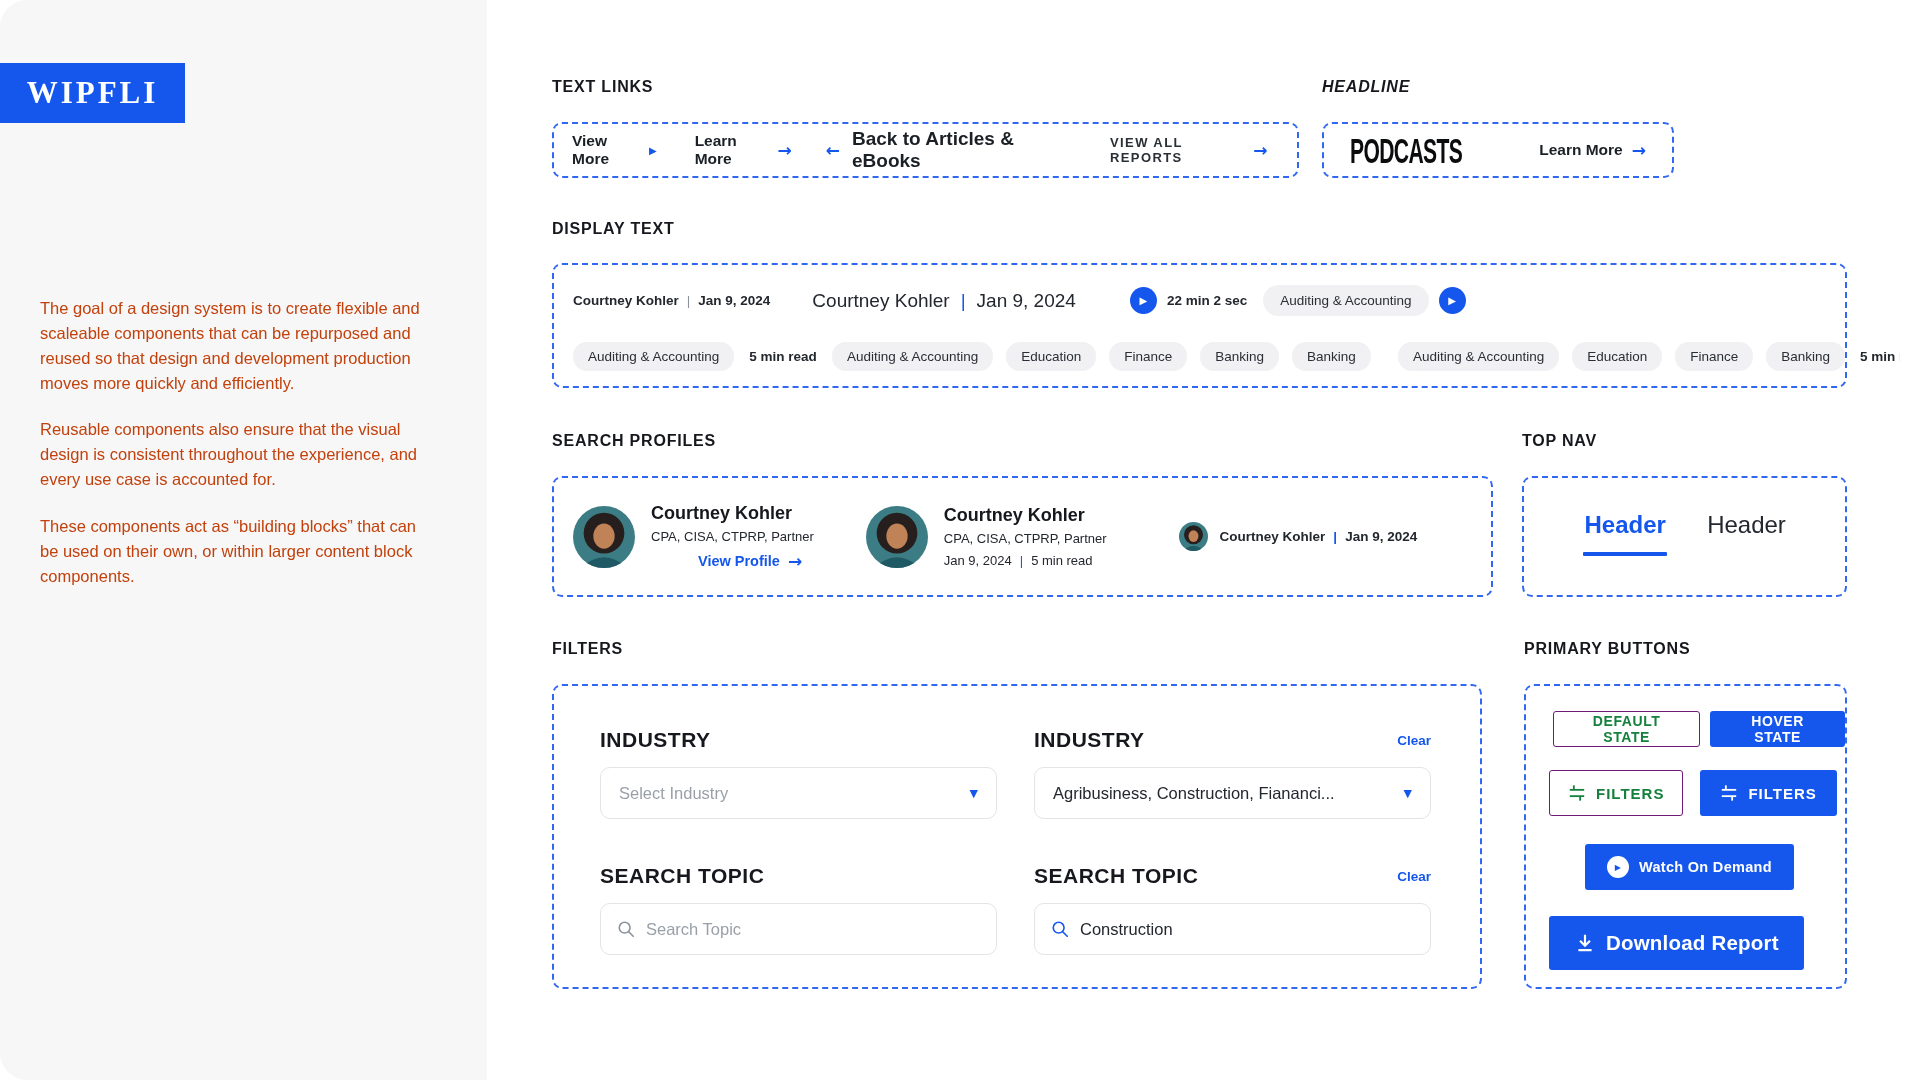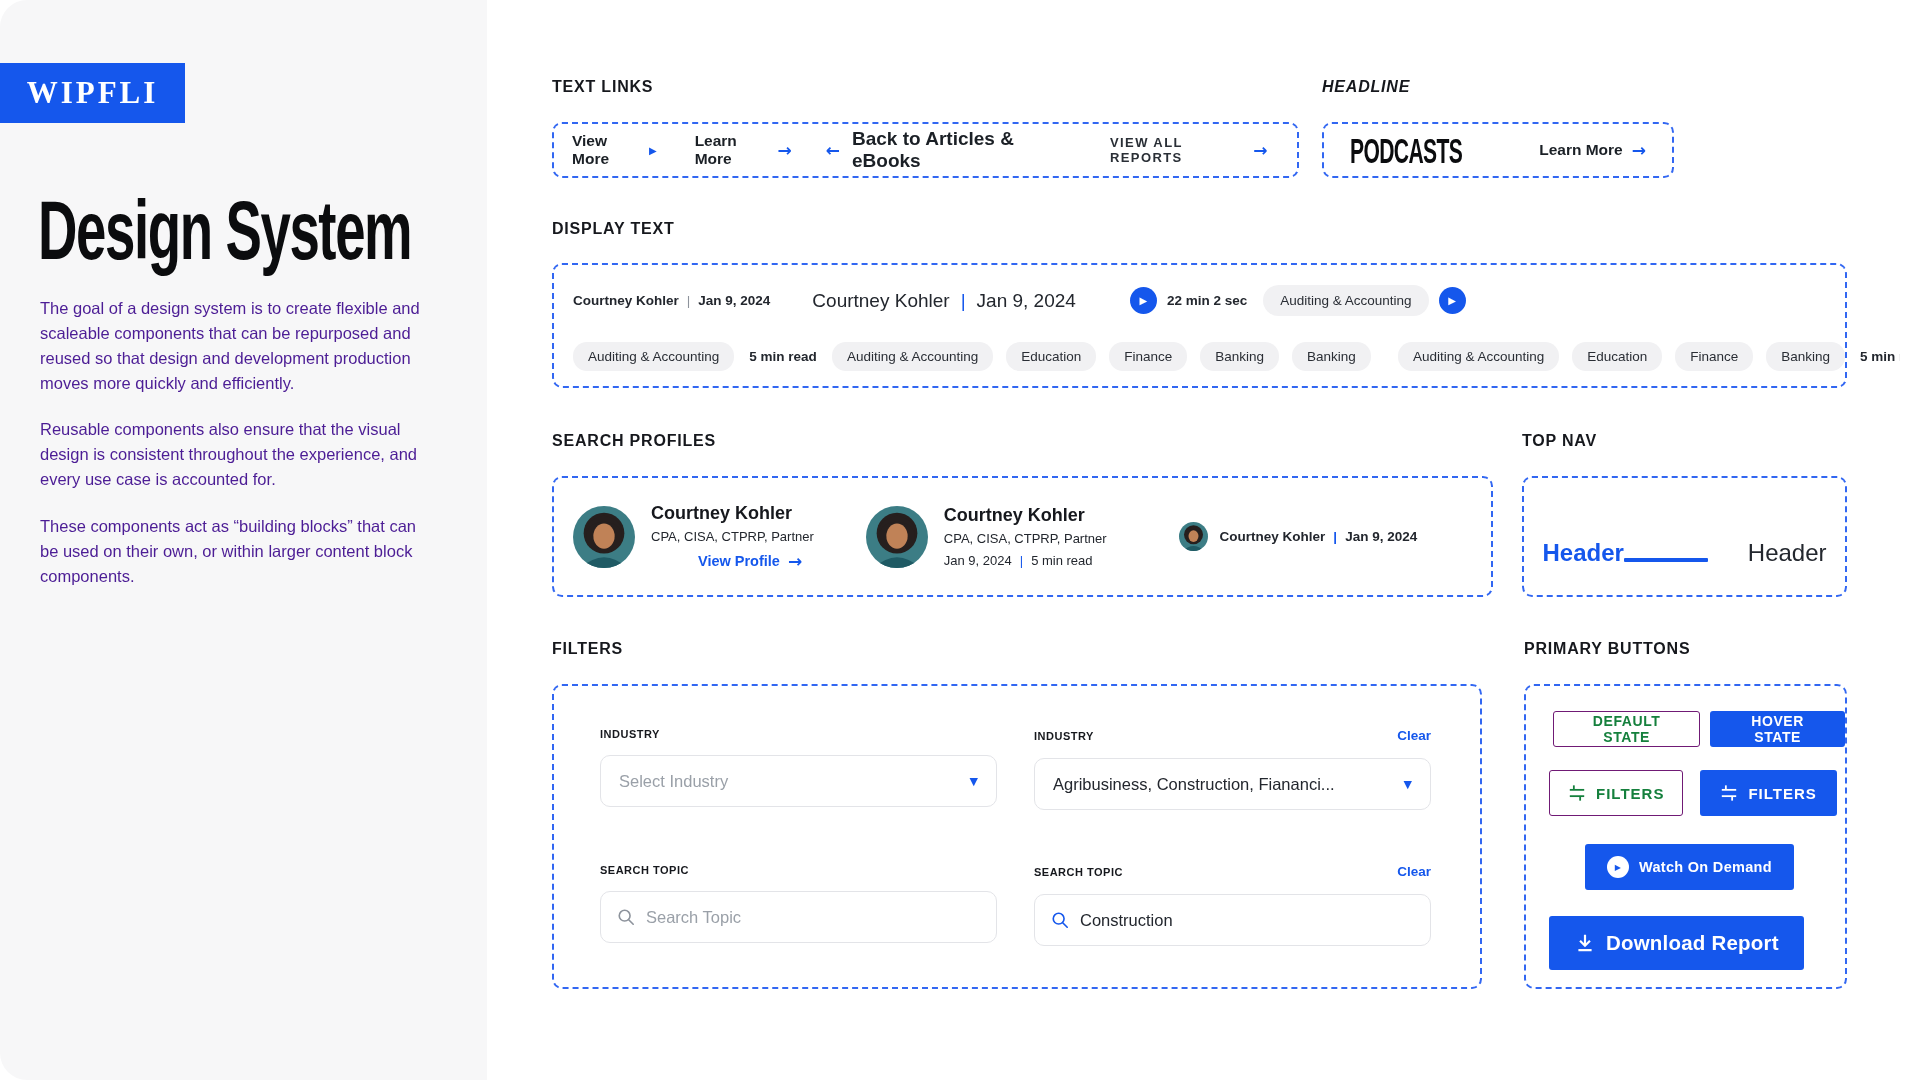--- a/index.html
+++ b/index.html
@@ -9,21 +9,21 @@
 
   
   .sidebar { position:absolute; left:0; top:0; width:487px; height:1080px; background:#f7f7f8; }
   .logo { position:absolute; left:0; top:63px; width:185px; height:60px; background:#1557EC;
           display:flex; align-items:center; justify-content:center; }
   .logo span { font-family:"Liberation Serif", serif; font-weight:700; font-size:31px; color:#fff; letter-spacing:3px; }
   .sidebar h1 { position:absolute; left:38px; top:188px; font-size:78px; line-height:1; white-space:nowrap; }
   .condensed { display:inline-block; transform:scaleX(0.70) scaleY(1.08); transform-origin:left top;
                font-weight:900; letter-spacing:-2px; color:#0b0c0e; }
   .sidebar-copy { position:absolute; left:40px; top:296px; width:384px; }
-  .sidebar-copy p { font-size:16.5px; line-height:1.52; color:#4c1d95; margin-bottom:21px; }
+  .sidebar-copy p { font-size:16.5px; line-height:1.52; color:#c2410c; margin-bottom:21px; }
 
   
   .sec-label { position:absolute; font-size:16px; font-weight:700; letter-spacing:0.8px; color:#16181d; }
   .dash-box { position:absolute; border:2px dashed #3267f2; border-radius:10px; background:#fff; }
   .glyph { font-family:"DejaVu Sans", sans-serif; }
   .arrow { color:#1557EC; font-weight:700; font-family:"DejaVu Sans", sans-serif; }
 
   
   .box-text-links { left:552px; top:122px; width:747px; height:56px;
                     display:flex; align-items:center; padding:0 28px 0 18px; }
@@ -71,34 +71,34 @@
   .p-creds { font-size:13px; color:#23272e; margin-top:5px; }
   .p-link { font-size:14.5px; font-weight:700; color:#1557EC; margin-top:7px; display:flex; gap:8px; align-items:center; cursor:pointer;margin-left:47px; }
   .p-meta { font-size:13px; color:#23272e; margin-top:7px; display:flex; gap:8px; }
   .profile-2 { margin-left:52px; }
   .profile-3 { margin-left:72px; gap:12px; }
   .p3-line { font-size:13.5px; font-weight:600; color:#23272e; display:flex; gap:8px; }
 
   
   .box-topnav { left:1522px; top:476px; width:325px; height:121px;
                 display:flex; justify-content:center; gap:40px; padding-top:33px; }
-  .nav-item { font-size:24px; cursor:pointer; display:flex; flex-direction:row; align-items:center; }
+  .nav-item { font-size:24px; cursor:pointer; display:flex; flex-direction:column; align-items:center; }
   .nav-item.active { color:#1557EC; font-weight:700; }
   .nav-item.inactive { color:#23272e; font-weight:400; }
   .nav-underline { width:84px; height:4px; background:#1557EC; margin-top:13px; border-radius:1px; }
 
   
   .box-filters { left:552px; top:684px; width:930px; height:305px; }
   .f-col { position:absolute; width:397px; }
   .f-c1 { left:46px; top:42px; }
   .f-c2 { left:480px; top:42px; }
   .f-c3 { left:46px; top:178px; }
   .f-c4 { left:480px; top:178px; }
   .f-label-row { display:flex; justify-content:space-between; align-items:center; margin-bottom:15px; }
-  .f-label { font-size:11px; font-weight:700; letter-spacing:0.5px; color:#16181d; }
+  .f-label { font-size:21px; font-weight:700; letter-spacing:0.5px; color:#16181d; }
   .clear-link { font-size:13.5px; font-weight:600; color:#1557EC; cursor:pointer; }
   .select { height:52px; border:1.5px solid #e3e4e8; border-radius:10px; background:#fff;
             display:flex; align-items:center; justify-content:space-between; padding:0 18px; cursor:pointer; }
   .select .sel-text { font-size:16.5px; color:#9aa0a8; }
   .select .sel-text.filled { color:#23272e; }
   .caret { font-size:11px; color:#1557EC; }
   .search-box { height:52px; border:1.5px solid #e3e4e8; border-radius:10px; background:#fff;
                 display:flex; align-items:center; padding:0 16px; gap:11px; }
   .search-box input { border:none; outline:none; flex:1; font-size:16.5px; color:#23272e; font-family:"Liberation Sans",sans-serif; background:transparent; }
   .search-box input::placeholder { color:#9aa0a8; }
@@ -123,23 +123,20 @@
 </style>
 </head>
 <body>
 
 <div class="page">
 
   <aside class="sidebar">
     <div class="logo">
       <span>WIPFLI</span>
     </div>
-    <h1>
-      <span class="condensed">Design System</span>
-    </h1>
     <div class="sidebar-copy">
       <p>The goal of a design system is to create flexible and scaleable components that can be repurposed and reused so that design and development production moves more quickly and efficiently.</p>
       <p>Reusable components also ensure that the visual design is consistent throughout the experience, and every use case is accounted for.</p>
       <p>These components act as “building blocks” that can be used on their own, or within larger content block components.</p>
     </div>
   </aside>
 
   <div class="sec-label" style="left:552px; top:78px;">TEXT LINKS</div>
   <div class="dash-box box-text-links">
     <span class="tl-item tl-view-more">

